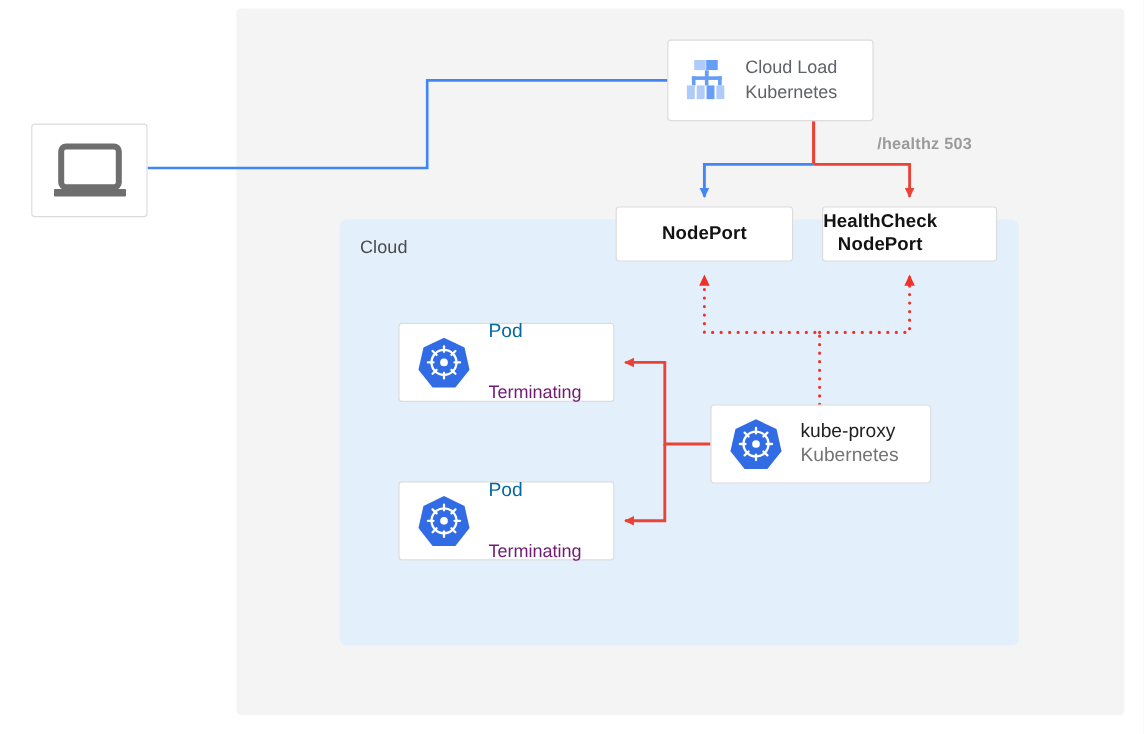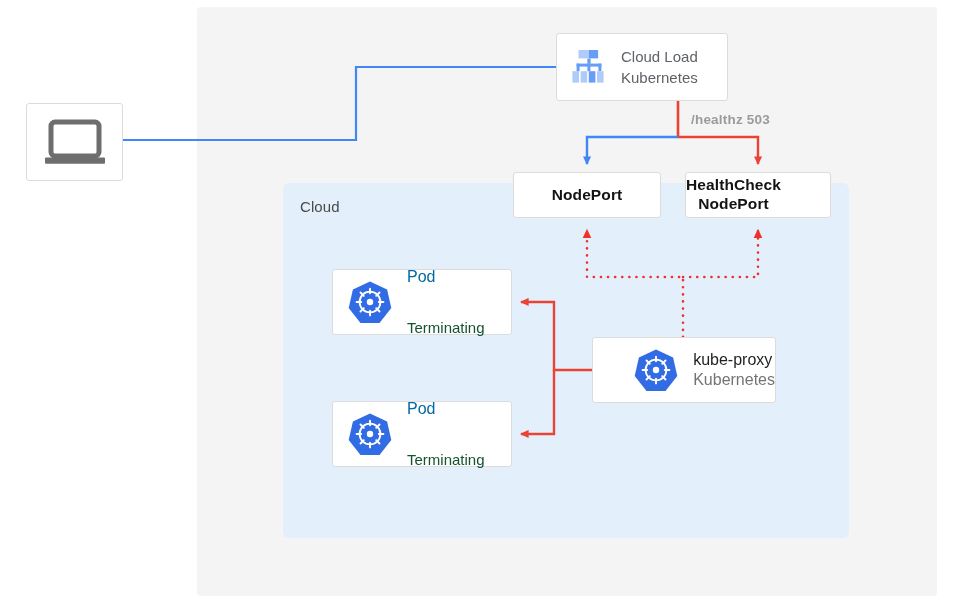--- a/index.html
+++ b/index.html
@@ -47,34 +47,34 @@
   .hcnp-card{left:685px;top:172px;width:146px;height:46px;
     justify-content:flex-start;}
   .hcnp-label{font-size:15.5px;font-weight:bold;color:#131313;
     text-align:center;line-height:1.22;letter-spacing:.1px;}
 
   
   .pod-card{left:332px;top:269px;width:180px;height:66px;padding-left:14px;}
   .pod-card2{left:332px;top:401px;width:180px;height:66px;padding-left:14px;}
   .pod-text{margin-left:14px;}
   .pod-title{font-size:16px;color:#0369a1;line-height:1.22;}
-  .pod-sub{font-size:15px;color:#14532d;line-height:1.28;margin-top:32px;}
-
-  
-  .kp-card{left:592px;top:337px;width:184px;height:66px;padding-left:14px;justify-content:flex-end;}
+  .pod-sub{font-size:15px;color:#701a75;line-height:1.28;margin-top:32px;}
+
+  
+  .kp-card{left:592px;top:337px;width:184px;height:66px;padding-left:14px;}
   .kp-text{margin-left:14px;}
   .kp-title{font-size:16px;color:#1f1f1f;line-height:1.22;}
   .kp-sub{font-size:16px;color:#747474;line-height:1.28;}
 
   
   #wires{position:absolute;left:0;top:0;width:953px;height:612px;
     pointer-events:none;}
 
   .healthz-label{
-    position:absolute;left:691px;top:112px;
+    position:absolute;left:731px;top:112px;
     font-size:13.5px;font-weight:bold;color:#9b9b9b;letter-spacing:.2px;
   }
 </style>
 </head>
 <body>
 
 <div id="stage">
 
   <div class="outer-panel"></div>
   <div class="nodes-panel"></div>

